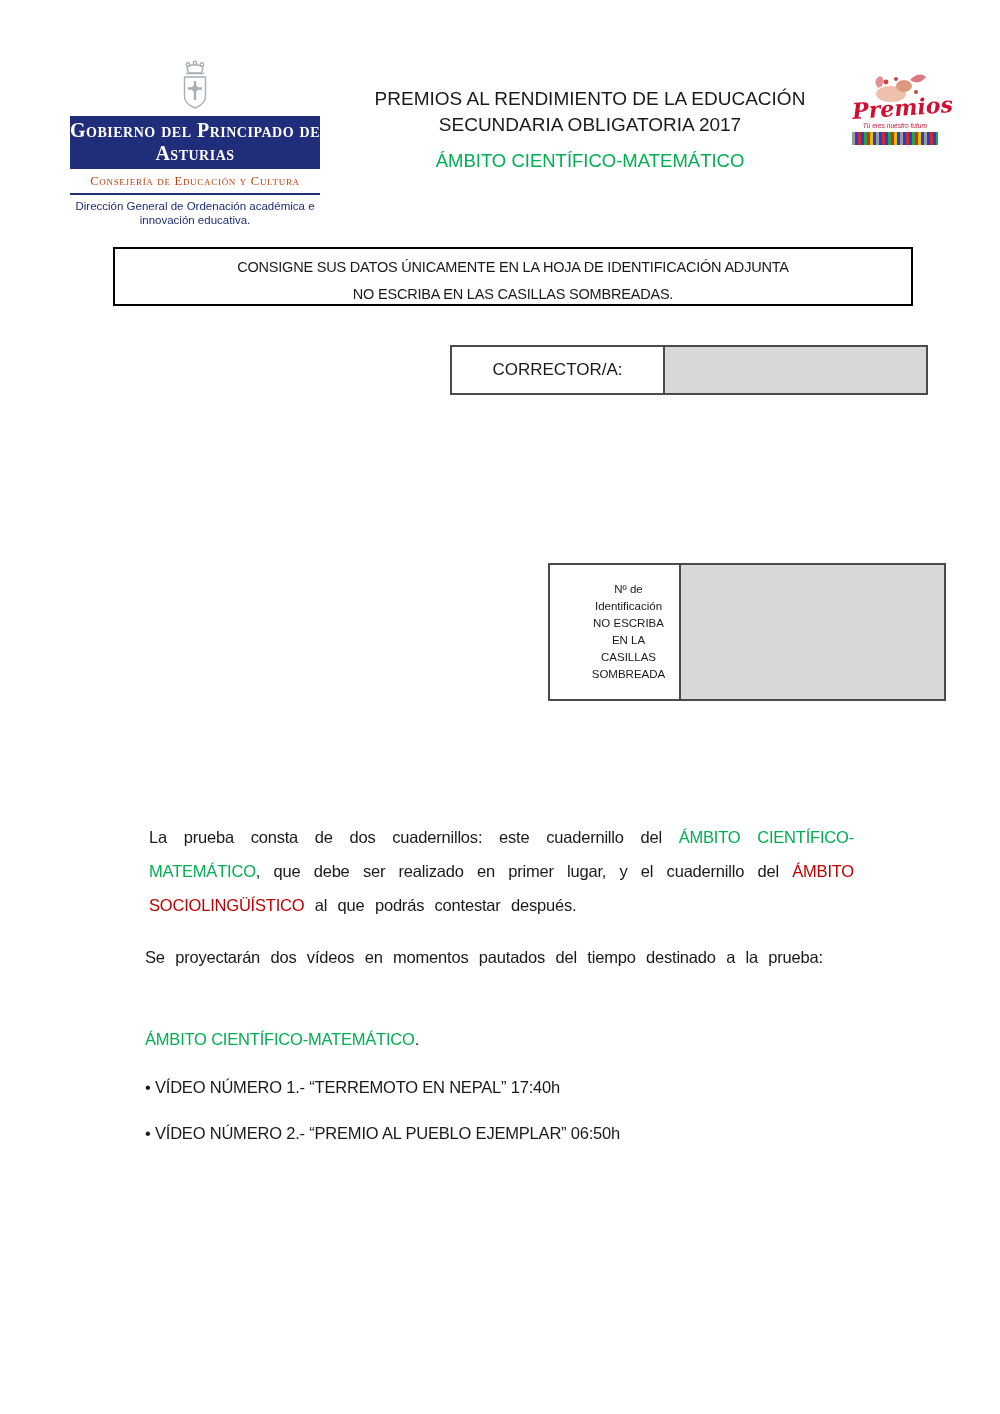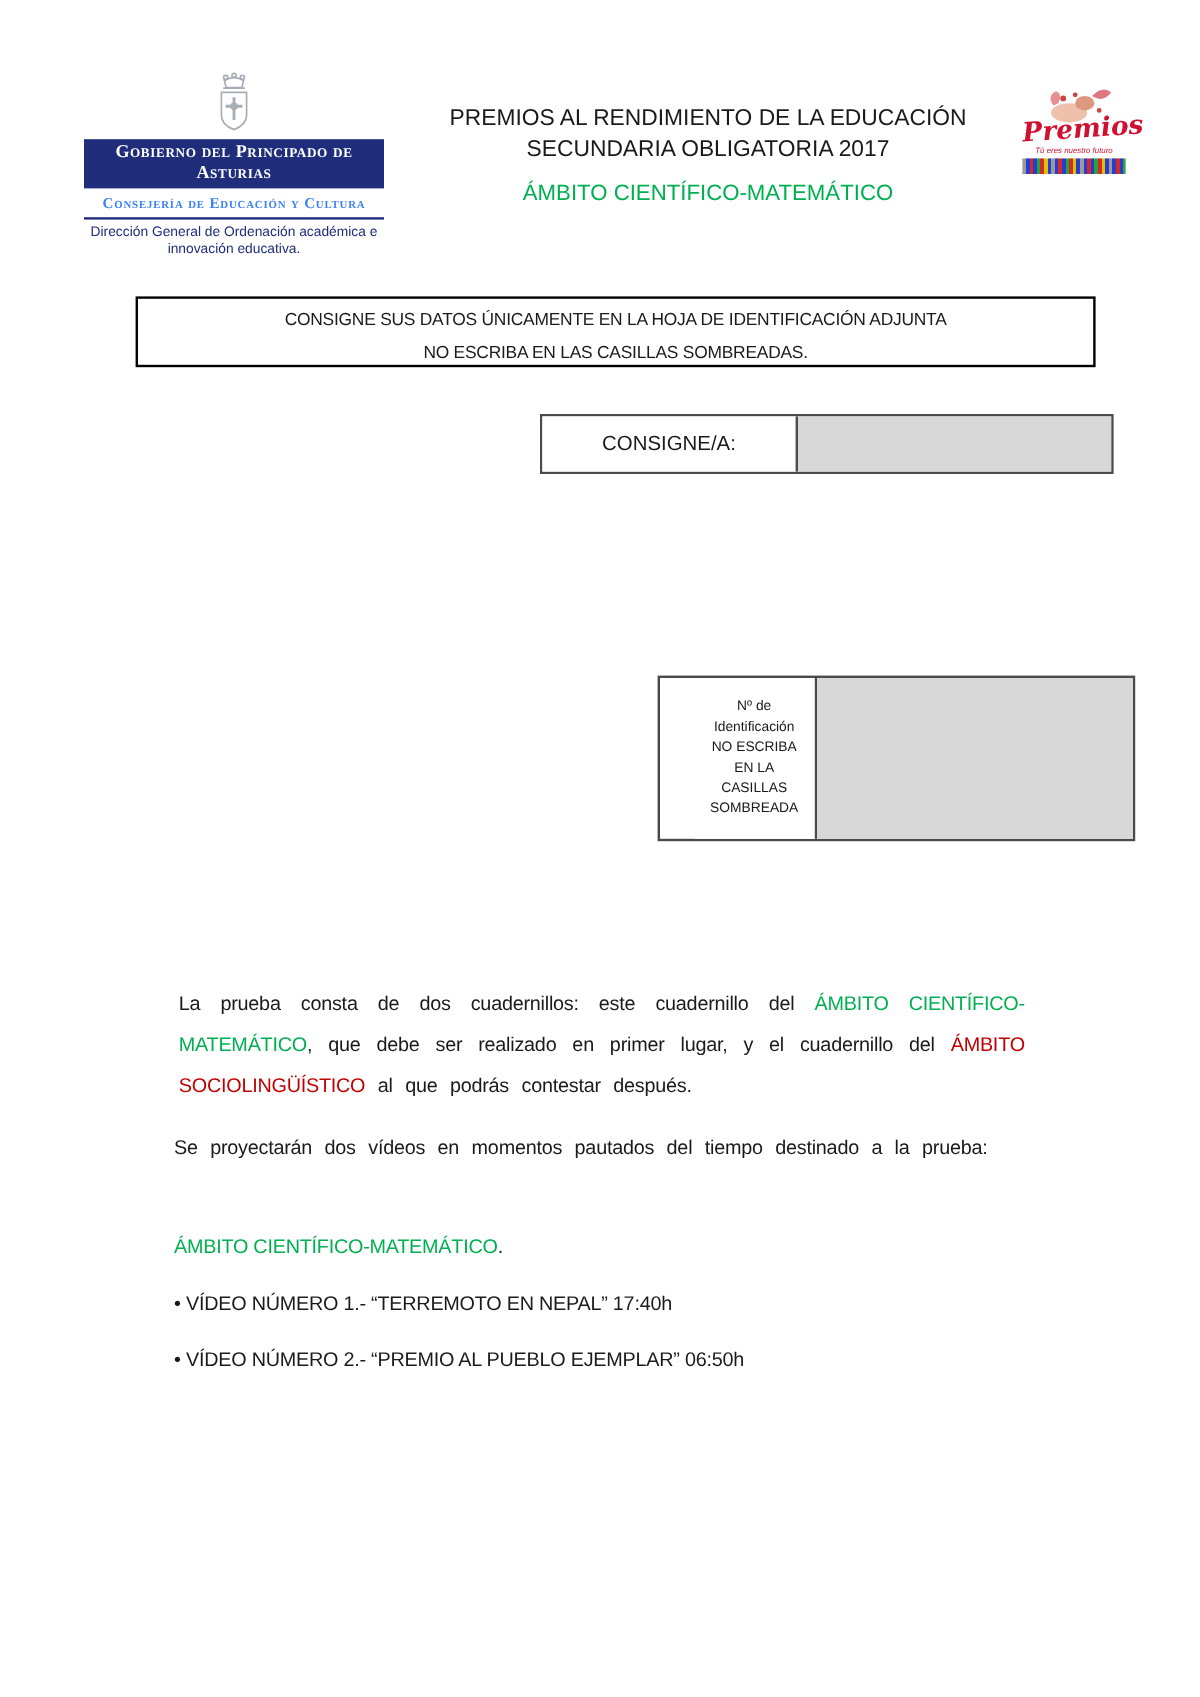--- a/index.html
+++ b/index.html
@@ -3,24 +3,24 @@
 <meta charset="utf-8">
 <style>
   html,body{margin:0;padding:0;background:#ffffff;}
   .page{position:relative;width:1000px;height:1414px;background:#fff;
         font-family:"Liberation Sans",sans-serif;color:#1a1a1a;overflow:hidden;}
 
   
   .gov-logo{position:absolute;left:70px;top:60px;width:250px;text-align:center;}
   .crest{display:block;margin:0 auto 2px;}
   .gov-bar{background:#1F2D7B;color:#ffffff;font-family:"Liberation Serif",serif;
-           font-variant:small-caps;font-weight:700;font-size:15px;letter-spacing:.5px;
+           font-variant:small-caps;font-weight:700;font-size:20px;letter-spacing:.5px;
            padding:3px 0 4px;}
-  .gov-dept{color:#3b82f6;font-family:"Liberation Serif",serif;font-variant:small-caps;
-            font-weight:700;font-size:12.5px;letter-spacing:.7px;margin-top:5px;}
+  .gov-dept{color:#c2410c;font-family:"Liberation Serif",serif;font-variant:small-caps;
+            font-weight:400;font-size:12.5px;letter-spacing:.7px;margin-top:5px;}
   .gov-rule{border:none;border-top:2px solid #1F2D7B;margin:4px 0 4px;}
   .gov-dir{color:#1F2D7B;font-size:11.5px;line-height:14px;}
 
   
   .title-block{position:absolute;left:332px;top:86px;width:516px;text-align:center;}
   .title-line{font-size:19px;line-height:25.5px;color:#1a1a1a;}
   .subtitle{margin-top:13px;font-size:18.5px;color:#00B050;}
 
   
   .premios{position:absolute;left:852px;top:68px;width:86px;text-align:center;}
@@ -115,21 +115,21 @@
     <div class="premios-bar"></div>
   </div>
 
   <div class="notice">
     <div>CONSIGNE SUS DATOS ÚNICAMENTE EN LA HOJA DE IDENTIFICACIÓN ADJUNTA</div>
     <div>NO ESCRIBA EN LAS CASILLAS SOMBREADAS.</div>
   </div>
 
   <div class="grading">
     <div class="g-row g-row1">
-      <div class="g-label">CONSIGNE/A:</div>
+      <div class="g-label">CORRECTOR/A:</div>
       <div class="g-shaded"></div>
     </div>
   </div>
 
   <div class="idbox">
     <div class="id-label">
       <div>Nº de</div>
       <div>Identificación</div>
       <div>NO ESCRIBA</div>
       <div>EN LA</div>

